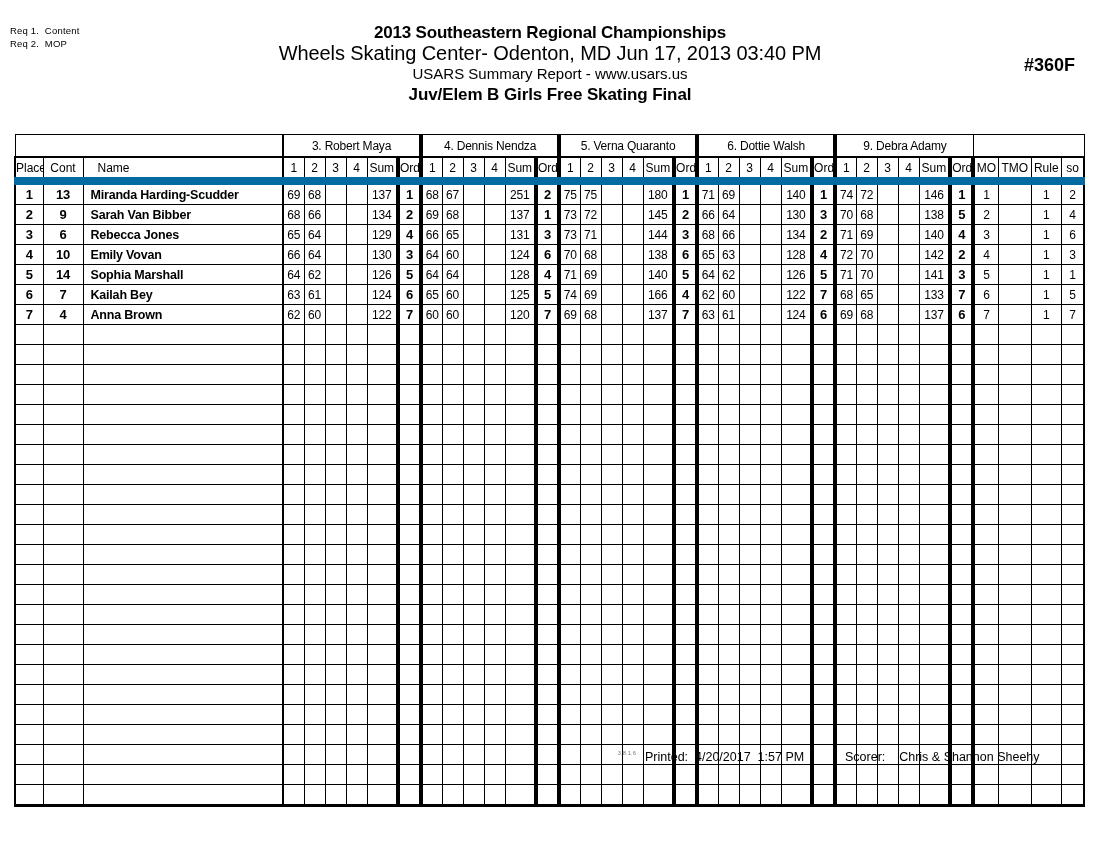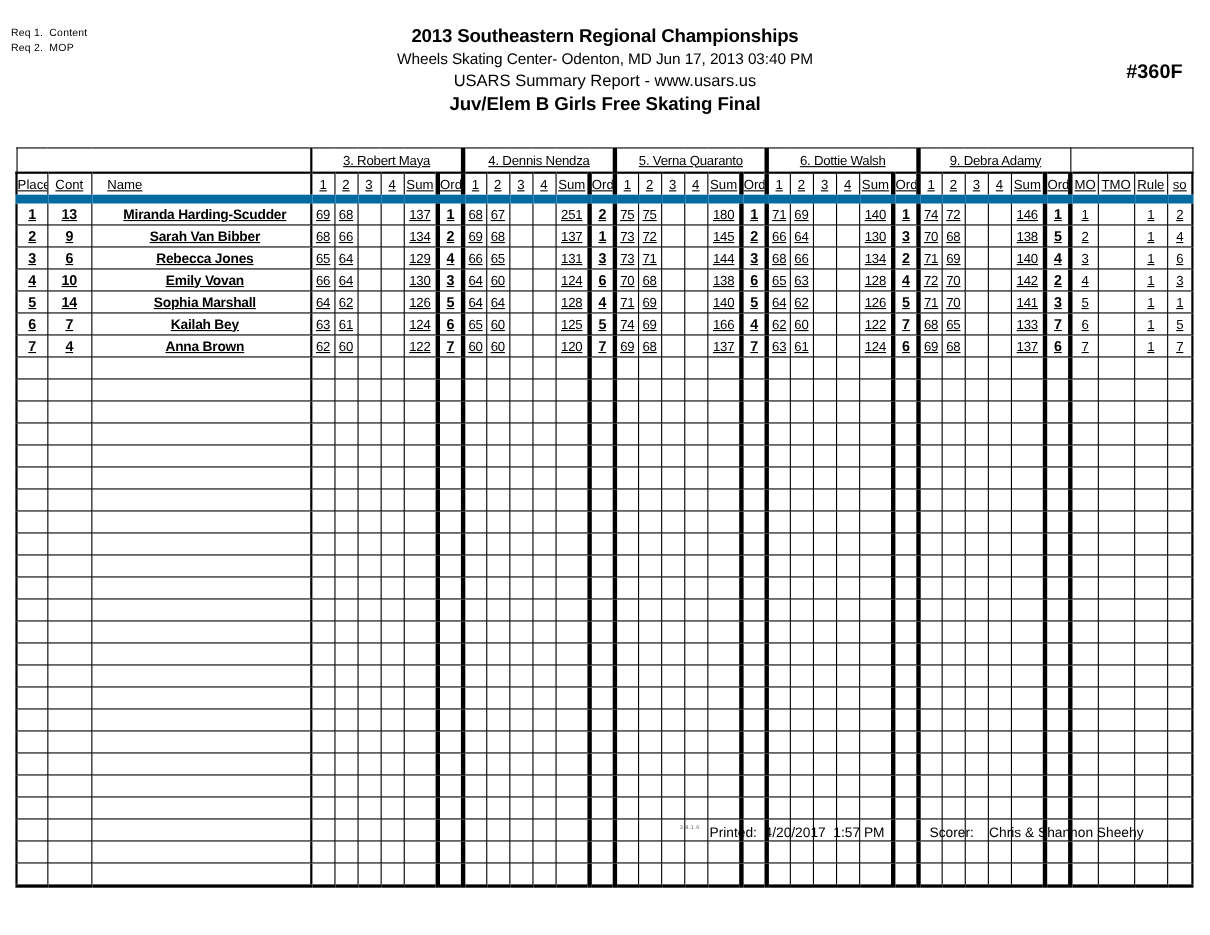--- a/index.html
+++ b/index.html
@@ -34,21 +34,21 @@
     width: 1100px;
     text-align: center;
   }
   #main-title {
     font-size: 17px;
     font-weight: bold;
     letter-spacing: -0.2px;
     line-height: 21px;
   }
   #venue-line {
-    font-size: 14px;
+    font-size: 20px;
     font-weight: normal;
     line-height: 20px;
     letter-spacing: -0.1px;
   }
   #event-title {
     font-size: 17px;
     font-weight: bold;
     line-height: 22px;
     letter-spacing: -0.1px;
   }
@@ -71,21 +71,20 @@
     position: absolute;
     left: 14px;
     top: 134px;
     width: 1029px;
   }
   table.grid {
     border-collapse: collapse;
     table-layout: fixed;
     width: 1029px;
     font-size: 11px;
-    text-decoration: underline;
   }
   table.grid td, table.grid th {
     border: 1px solid #000;
     padding: 0;
     margin: 0;
     font-weight: normal;
     text-align: center;
     vertical-align: middle;
     height: 19px;
     overflow: hidden;
@@ -114,21 +113,21 @@
   .sep-l { border-left: 4px solid #000 !important; }
   .sep-r { border-right: 4px solid #000 !important; }
 
   
   tr.data td {
     font-size: 13px;
     font-weight: bold;
     letter-spacing: -0.2px;
   }
   tr.data td.name {
-    text-align: center;
+    text-align: left;
     padding-left: 7px;
     font-size: 12.5px;
   }
   tr.data td.sc {
     font-weight: normal;
     font-size: 12px;
   }
   tr.data td.ord {
     font-weight: bold;
     font-size: 13px;

